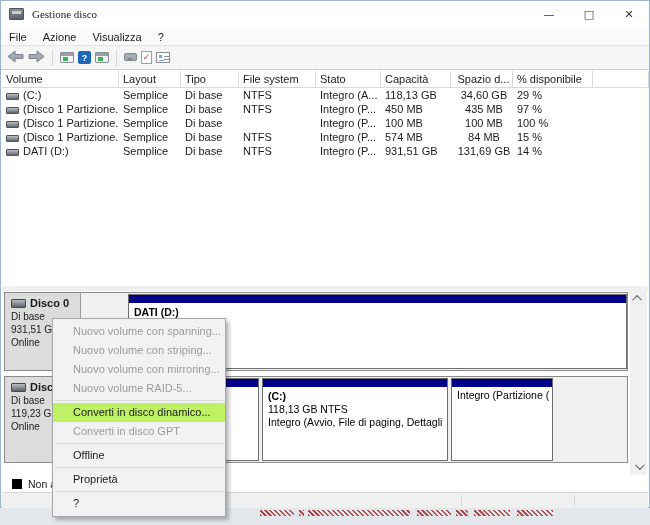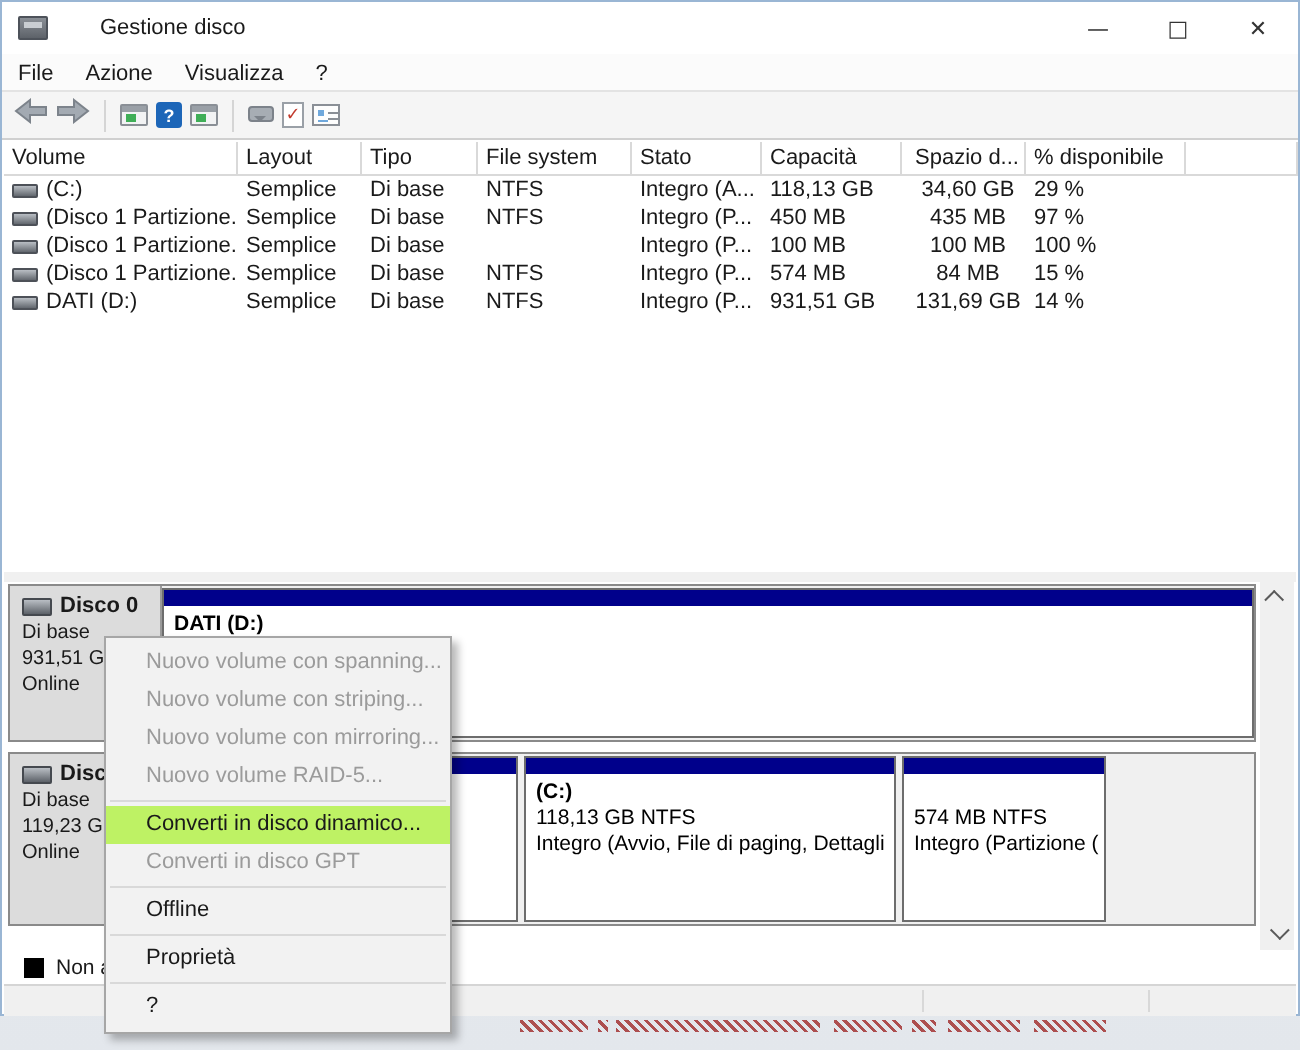--- a/index.html
+++ b/index.html
@@ -8,21 +8,21 @@
 
   .window { position:absolute; left:0; top:0; width:650px; height:508px;
     background:#ffffff; border:1px solid #9ab6d4; }
 
   
   .titlebar { position:absolute; left:0; top:0; right:0; height:26px; background:#ffffff;
     display:flex; align-items:center; }
   .app-icon { width:15px; height:12px; margin-left:8px; position:relative;
     background:linear-gradient(#8a8f96,#5d6269); border:1px solid #4d525a; border-radius:1px; }
   .app-icon::after { content:""; position:absolute; left:2px; top:2px; right:2px; height:3px; background:#c9cdd2; }
-  .title-text { font-size:11px; color:#1a1a1a; margin-left:26px; }
+  .title-text { font-size:11px; color:#1a1a1a; margin-left:8px;font-family:Liberation Serif, serif; }
   .caption-btns { margin-left:auto; display:flex; height:26px; }
   .cap-btn { width:40px; height:26px; display:flex; align-items:center; justify-content:center;
     font-size:11px; color:#333; font-family:"DejaVu Sans",sans-serif; }
 
   
   .menubar { position:absolute; left:0; top:26px; right:0; height:18px; background:#fbfbfb;
     display:flex; align-items:flex-end; font-size:11px; color:#1a1a1a; }
   .menubar span { padding:2px 8px; }
 
   
@@ -51,21 +51,21 @@
   .header .vt-cell { border-right:1px solid #d9d9d9; }
   .c0{width:117px;} .c1{width:62px;} .c2{width:58px;} .c3{width:77px;} .c4{width:65px;}
   .c5{width:70px;} .c6{width:62px;text-align:center;} .c7{width:80px;} .c8{flex:1;}
   .vol-ic { display:inline-block; width:13px; height:7px; margin-right:4px; vertical-align:middle;
     background:linear-gradient(#b9bec4,#63686f); border:1px solid #4d5158; border-radius:1px; }
 
   
   .splitter { position:absolute; left:1px; right:1px; top:285px; height:5px; background:#f0f0f0; }
 
   .disk-row { position:absolute; left:3px; width:624px; border:1px solid #8a8a8a; background:#f0f0f0; display:flex; }
-  .disk-row.d0 { top:291px; height:79px; }
+  .disk-row.d0 { top:291px; height:79px;gap:47px; }
   .disk-row.d1 { top:375px; height:87px; }
   .disk-panel { width:76px; background:#dcdcdc; border-right:1px solid #9a9a9a; padding:4px 0 0 6px;
     font-size:10px; color:#1a1a1a; line-height:13px; }
   .disk-panel .dname { font-weight:bold; font-size:11px; display:flex; align-items:center; gap:4px; }
   .disk-ic { display:inline-block; width:15px; height:9px;
     background:linear-gradient(#b9bec4,#5d6269); border:1px solid #45494f; border-radius:1px; }
   .disk-strip { flex:1; position:relative; background:#f0f0f0; }
   .part { position:absolute; top:1px; bottom:1px; background:#ffffff; border:1px solid #6d6d6d; }
   .part .band { height:9px; background:#00008b; border-bottom:1px solid #ffffff; }
   .part .plabel { font-size:10.5px; font-weight:bold; padding:2px 0 0 5px; white-space:nowrap; overflow:hidden; }
@@ -246,21 +246,20 @@
         <div class="band"></div>
       </div>
       <div class="part" style="left:181px; width:186px;">
         <div class="band"></div>
         <div class="plabel">(C:)</div>
         <div class="pline">118,13 GB NTFS</div>
         <div class="pline">Integro (Avvio, File di paging, Dettagli</div>
       </div>
       <div class="part" style="left:370px; width:102px;">
         <div class="band"></div>
-        <div class="pline" style="padding-top:15px;">574 MB NTFS</div>
         <div class="pline">Integro (Partizione (</div>
       </div>
     </div>
   </div>
 
   <div class="vscroll">
     <div class="vs-btn up">
         <div class="chev up"></div>
       </div>
     <div class="vs-btn down">

